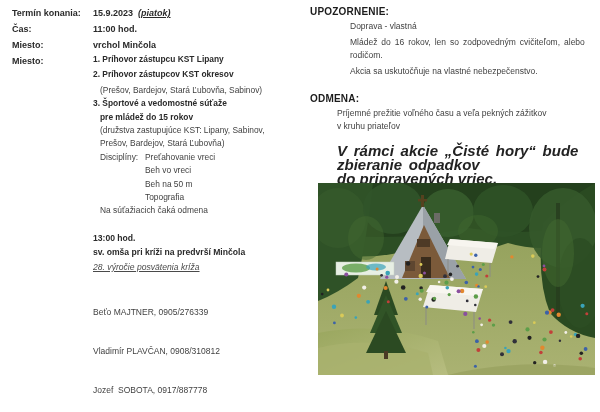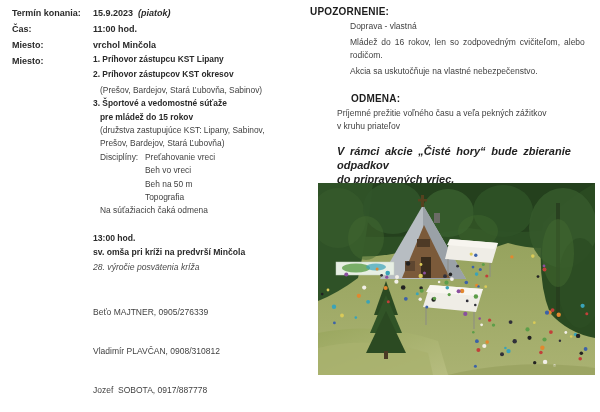--- a/index.html
+++ b/index.html
@@ -1,19 +1,19 @@
 <!DOCTYPE html>
 <html><head>
 <meta charset="utf-8">
 <style>
   html,body{margin:0;padding:0;background:#ffffff;}
   #page{position:relative;width:600px;height:412px;background:#ffffff;overflow:hidden;
         font-family:"Liberation Sans",sans-serif;color:#3f3f3f;}
   .b{font-weight:bold;color:#2a2a2a;}
-  .i{font-style:italic;}
+  .i{font-style:italic;text-decoration:underline;}
   .heading{font-size:10px;font-weight:bold;color:#1c1c1c;letter-spacing:.2px;}
 
   
   #left-col{position:absolute;left:12px;top:5px;width:300px;font-size:8.5px;}
   .detail-row{display:flex;line-height:16px;font-size:9px;}
   .detail-row .lbl{width:81px;flex:0 0 81px;font-weight:bold;color:#2a2a2a;}
   .detail-row .val{font-weight:bold;color:#2a2a2a;}
   #program-body{line-height:13.4px;font-size:8.4px;}
   .prog-item{font-weight:bold;color:#2a2a2a;margin-bottom:2px;}
   .prog-sub{margin-left:7px;}
@@ -23,23 +23,23 @@
   #afternoon{margin-left:81px;margin-top:13px;line-height:14.5px;font-size:8.6px;}
   #staff-heading{margin-top:12px;}
   #staff-list{margin-left:81px;margin-top:6px;line-height:13px;font-size:8.5px;white-space:pre;}
 
   
   #right-col{position:absolute;left:310px;top:6px;width:276px;}
   .indent{margin-left:27px;font-size:8.5px;line-height:13px;}
   #notice-block{margin-top:3px;margin-left:40px;}
   .gap3{margin-top:3px;}
   .just{word-spacing:1.6px;}
-  #reward-heading{margin-top:15px;margin-left:41px;}
+  #reward-heading{margin-top:15px;}
   #reward-block{margin-top:3px;}
-  #campaign{margin-left:27px;margin-top:11px;font-size:11px;line-height:14px;
+  #campaign{margin-left:27px;margin-top:11px;font-size:15px;line-height:14px;
             font-weight:bold;font-style:italic;color:#222;}
   .just2{word-spacing:2.6px;}
 
   
   #photo{position:absolute;left:318px;top:183px;width:277px;height:192px;overflow:hidden;}
   #photo svg{display:block;}
 </style>
 </head>
 <body>
 

